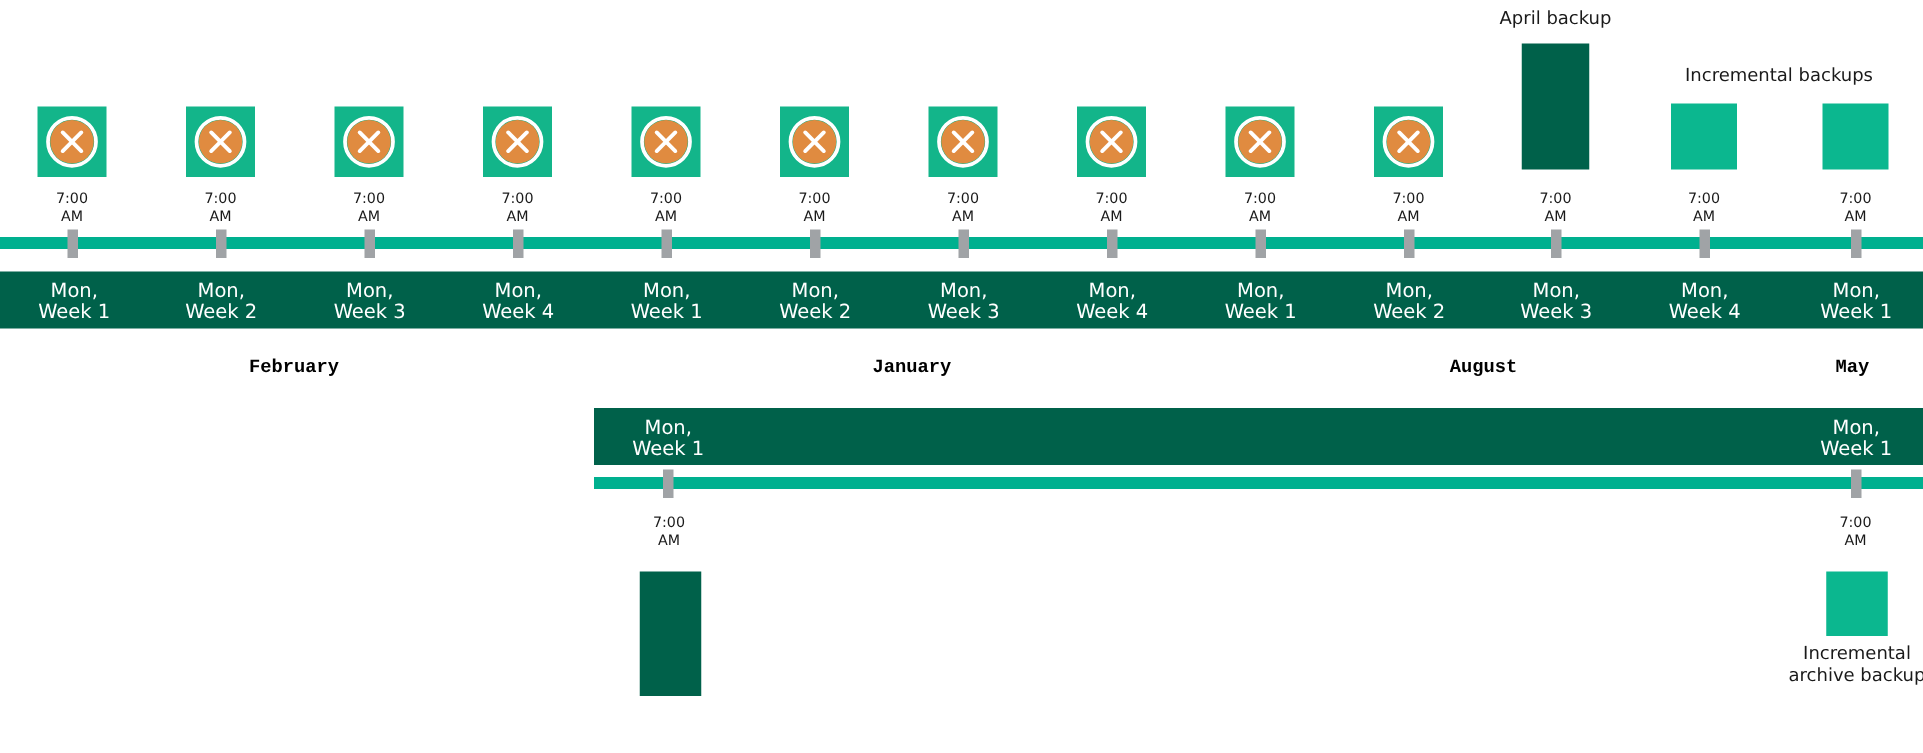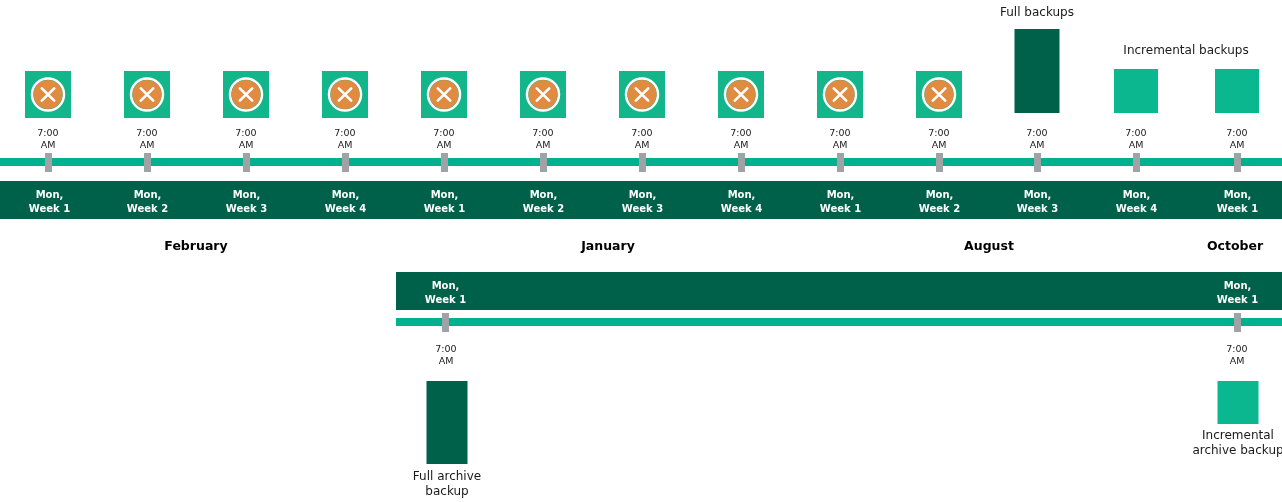--- a/index.html
+++ b/index.html
@@ -35,35 +35,36 @@
   
   .weekband {
     position: absolute;
     background: #00614a;
   }
   .weeklabel {
     position: absolute;
     width: 99px;
     text-align: center;
     color: #ffffff;
-    font-size: 10px;
+    font-size: 13px;
     line-height: 14px;
-    font-weight: bold;
+    font-weight: normal;
     white-space: pre-line;
   }
 
   
   .monthlabel {
     position: absolute;
     text-align: center;
     color: #000000;
     font-size: 12.5px;
     font-weight: bold;
     white-space: nowrap;
     transform: translateX(-50%);
+    font-family: Liberation Mono, monospace;
   }
 
   
   .timelabel {
     position: absolute;
     width: 70px;
     text-align: center;
     color: #1a1a1a;
     font-size: 9.5px;
     line-height: 11.5px;
@@ -98,21 +99,21 @@
     line-height: 15px;
     white-space: pre-line;
     transform: translateX(-50%);
   }
 </style>
 </head>
 <body>
 
 <div id="canvas">
 
-  <div class="caption" style="left:1037px; top:5px; width:200px;">Full backups</div>
+  <div class="caption" style="left:1037px; top:5px; width:200px;">April backup</div>
 
   <div class="caption" style="left:1186px; top:43px; width:220px;">Incremental backups</div>
 
   <div class="bar full" style="left:1037px; top:29px; width:45px; height:84px;"></div>
 
   <div class="bar incr" style="left:1136px; top:69px; width:44px; height:44px;"></div>
   <div class="bar incr" style="left:1237px; top:69px; width:44px; height:44px;"></div>
 
   <div class="jobicon" style="left:48px;  top:71px;">
     <svg viewBox="0 0 46 47">
@@ -251,38 +252,36 @@
   <div class="weeklabel" style="left:988px;  top:188px;">Mon,
 Week 3</div>
   <div class="weeklabel" style="left:1087px; top:188px;">Mon,
 Week 4</div>
   <div class="weeklabel" style="left:1188px; top:188px;">Mon,
 Week 1</div>
 
   <div class="monthlabel" style="left:196px;  top:238px;">February</div>
   <div class="monthlabel" style="left:608px;  top:238px;">January</div>
   <div class="monthlabel" style="left:989px;  top:238px;">August</div>
-  <div class="monthlabel" style="left:1235px; top:238px;">October</div>
+  <div class="monthlabel" style="left:1235px; top:238px;">May</div>
 
   <div class="weekband" style="left:396px; top:272px; width:886px; height:38px;"></div>
   <div class="weeklabel" style="left:396px;  top:279px;">Mon,
 Week 1</div>
   <div class="weeklabel" style="left:1188px; top:279px;">Mon,
 Week 1</div>
 
   <div class="rail" style="left:396px; top:318px; width:886px;"></div>
   <div class="tick" style="left:441.5px;  top:313px;"></div>
   <div class="tick" style="left:1233.5px; top:313px;"></div>
 
   <div class="timelabel" style="left:446px;  top:343px;">7:00
 AM</div>
   <div class="timelabel" style="left:1237px; top:343px;">7:00
 AM</div>
 
   <div class="bar full" style="left:447px; top:381px; width:41px; height:83px;"></div>
   <div class="bar incr" style="left:1238px; top:381px; width:41px; height:43px;"></div>
 
-  <div class="caption" style="left:447px; top:469px; width:200px;">Full archive
-backup</div>
   <div class="caption" style="left:1238px; top:428px; width:200px;">Incremental
 archive backup</div>
 
 </div>
 
 </body></html>

